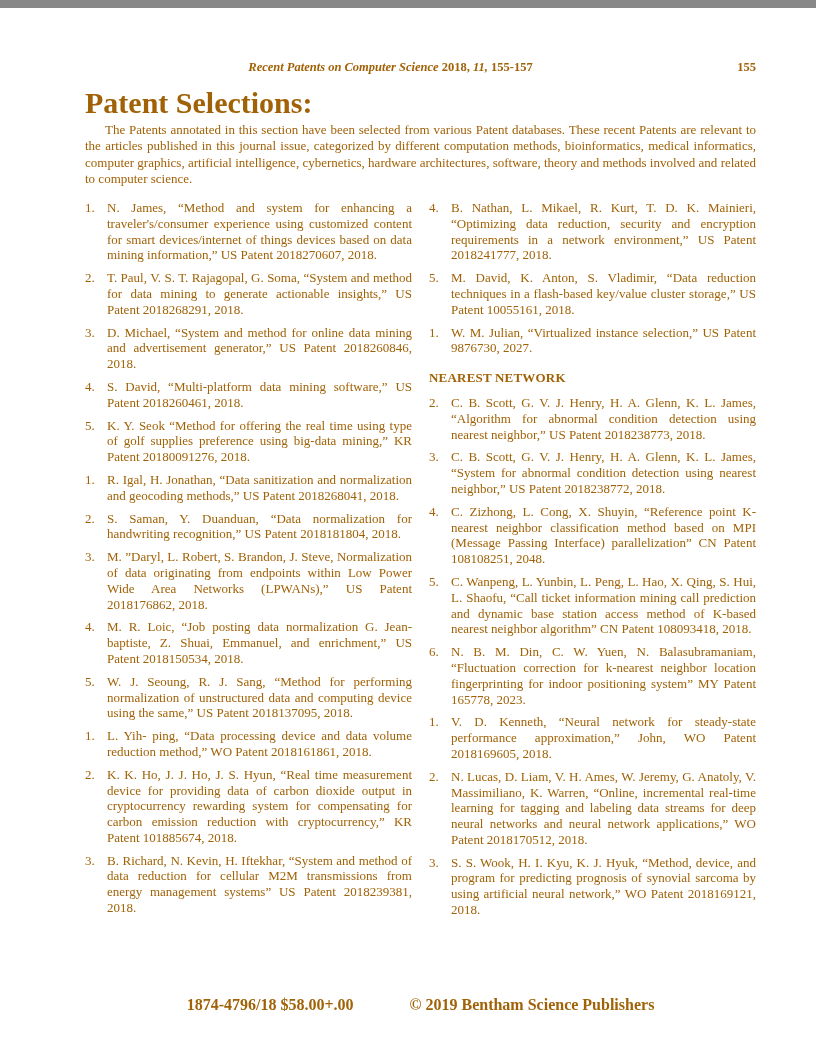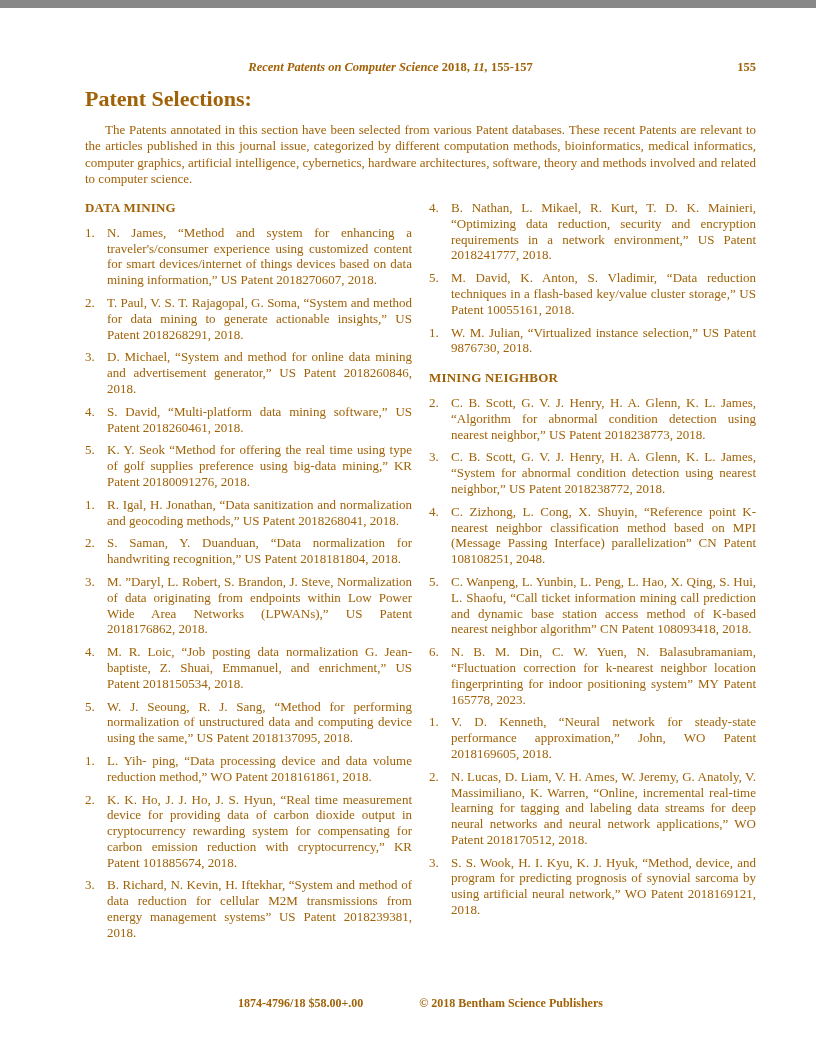--- a/index.html
+++ b/index.html
@@ -20,21 +20,21 @@
     text-align:center;
     margin-right:60px;
   }
   .journal-citation .it{font-style:italic;}
   .page-number{
     position:absolute;right:0;top:0;
     font-weight:bold;
   }
   .doc-title{
     position:absolute;top:78px;left:85px;
-    font-size:22px;font-weight:bold;
+    font-size:30px;font-weight:bold;
     margin:0;
   }
   .intro{
     position:absolute;top:114px;left:85px;right:60px;
     font-size:13px;line-height:16.3px;
     text-align:justify;
     text-indent:20px;
     margin:0;
   }
   .columns{
@@ -57,21 +57,21 @@
   .item-number{
     flex:0 0 22px;
   }
   .item-text{
     flex:1 1 auto;
     text-align:justify;
   }
   .footer{
     position:absolute;top:988px;left:85px;right:60px;
     display:flex;justify-content:center;gap:56px;
-    font-size:12px;font-weight:bold;
+    font-size:16px;font-weight:bold;
   }
 </style>
 </head>
 <body>
 
 <div class="page">
 
   <div class="header">
     <div class="journal-citation">
       <span class="it">Recent Patents on Computer Science</span>
@@ -82,21 +82,20 @@
     <div class="page-number">155</div>
   </div>
 
   <h1 class="doc-title">Patent Selections:</h1>
 
   <p class="intro">The Patents annotated in this section have been selected from various Patent databases. These recent Patents are relevant to the articles published in this journal issue, categorized by different computation methods, bioinformatics, medical informatics, computer graphics, artificial intelligence, cybernetics, hardware architectures, software, theory and methods involved and related to computer science.</p>
 
   <div class="columns">
     <div class="col">
         <div class="section">
-          <div class="section-heading">DATA MINING</div>
           <div class="patent-item">
             <div class="item-number">1.</div>
             <div class="item-text">N. James, “Method and system for enhancing a traveler's/consumer experience using customized content for smart devices/internet of things devices based on data mining information,” US Patent 2018270607, 2018.</div>
           </div>
           <div class="patent-item">
             <div class="item-number">2.</div>
             <div class="item-text">T. Paul, V. S. T. Rajagopal, G. Soma, “System and method for data mining to generate actionable insights,” US Patent 2018268291, 2018.</div>
           </div>
           <div class="patent-item">
             <div class="item-number">3.</div>
@@ -155,25 +154,25 @@
             <div class="item-text">B. Nathan, L. Mikael, R. Kurt, T. D. K. Mainieri, “Optimizing data reduction, security and encryption requirements in a network environment,” US Patent 2018241777, 2018.</div>
           </div>
           <div class="patent-item">
             <div class="item-number">5.</div>
             <div class="item-text">M. David, K. Anton, S. Vladimir, “Data reduction techniques in a flash-based key/value cluster storage,” US Patent 10055161, 2018.</div>
           </div>
         </div>
         <div class="section">
           <div class="patent-item">
             <div class="item-number">1.</div>
-            <div class="item-text">W. M. Julian, “Virtualized instance selection,” US Patent 9876730, 2018.</div>
-          </div>
-        </div>
-        <div class="section">
-          <div class="section-heading">MINING NEIGHBOR</div>
+            <div class="item-text">W. M. Julian, “Virtualized instance selection,” US Patent 9876730, 2027.</div>
+          </div>
+        </div>
+        <div class="section">
+          <div class="section-heading">NEAREST NETWORK</div>
           <div class="patent-item">
             <div class="item-number">2.</div>
             <div class="item-text">C. B. Scott, G. V. J. Henry, H. A. Glenn, K. L. James, “Algorithm for abnormal condition detection using nearest neighbor,” US Patent 2018238773, 2018.</div>
           </div>
           <div class="patent-item">
             <div class="item-number">3.</div>
             <div class="item-text">C. B. Scott, G. V. J. Henry, H. A. Glenn, K. L. James, “System for abnormal condition detection using nearest neighbor,” US Patent 2018238772, 2018.</div>
           </div>
           <div class="patent-item">
             <div class="item-number">4.</div>
@@ -200,16 +199,16 @@
           <div class="patent-item">
             <div class="item-number">3.</div>
             <div class="item-text">S. S. Wook, H. I. Kyu, K. J. Hyuk, “Method, device, and program for predicting prognosis of synovial sarcoma by using artificial neural network,” WO Patent 2018169121, 2018.</div>
           </div>
         </div>
       </div>
   </div>
 
   <div class="footer">
     <span>1874-4796/18 $58.00+.00</span>
-    <span>© 2018 Bentham Science Publishers</span>
+    <span>© 2019 Bentham Science Publishers</span>
   </div>
 
 </div>
 
 </body></html>

